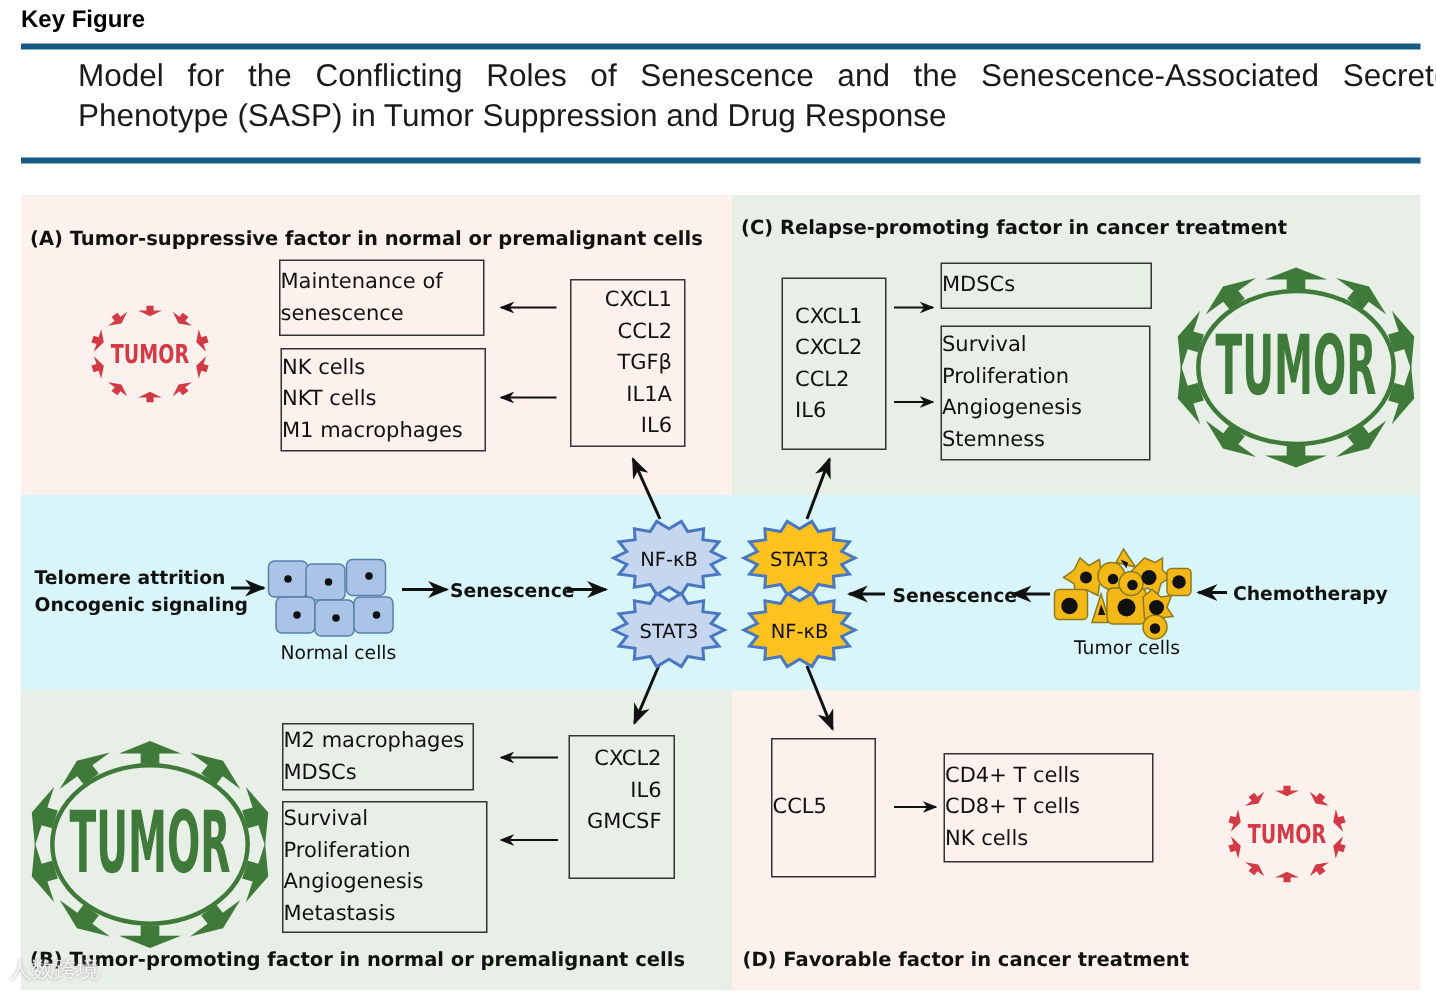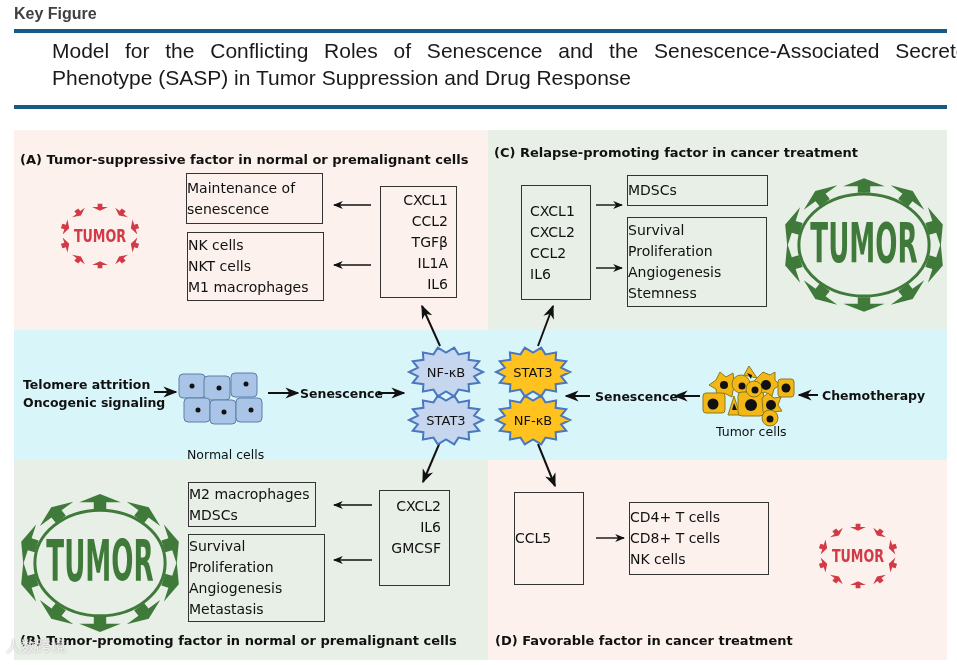--- a/index.html
+++ b/index.html
@@ -1,18 +1,18 @@
 <!DOCTYPE html>
 <html><head>
 <meta charset="utf-8">
 <style>
   html,body{margin:0;padding:0;background:#ffffff;}
   body{width:957px;height:665px;position:relative;overflow:hidden;font-family:"Liberation Sans",sans-serif;color:#111;}
   .abs{position:absolute;}
-  .kf{left:14px;top:5px;font-size:16px;font-weight:bold;color:#404040;font-family:"Liberation Sans",sans-serif;}
+  .kf{left:14px;top:5px;font-size:16px;font-weight:bold;color:#000000;font-family:"Liberation Sans",sans-serif;}
   .rule{left:14px;width:933px;height:4px;background:#175a85;}
   .title{left:14px;top:37px;width:933px;font-size:21px;line-height:27px;color:#1a1a1a;text-align:justify;text-align-last:left;font-family:Liberation Sans, sans-serif;margin-left:38px;}
   .panel{position:absolute;}
   .pA{left:14px;top:130px;width:474px;height:200px;background:#fdf1ee;}
   .pC{left:488px;top:130px;width:459px;height:200px;background:#e8efe6;}
   .pMid{left:14px;top:330px;width:933px;height:130px;background:#d8f6fa;}
   .pB{left:14px;top:460px;width:474px;height:200px;background:#e8efe6;}
   .pD{left:488px;top:460px;width:459px;height:200px;background:#fdf1ee;}
   .ph{font-family:"DejaVu Sans",sans-serif;font-weight:bold;font-size:13px;color:#111;white-space:nowrap;}
   .box{position:absolute;border:1.5px solid #333;background:transparent;font-family:"DejaVu Sans",sans-serif;font-size:14px;line-height:21px;color:#111;box-sizing:border-box;display:flex;flex-direction:column;justify-content:center;}
@@ -99,21 +99,21 @@
   <span>CCL5</span>
 </div>
 <div class="box c" style="left:629px;top:502px;width:140px;height:73px">
   <span>CD4+ T cells</span>
   <span>CD8+ T cells</span>
   <span>NK cells</span>
 </div>
 
 <div class="abs lbl" style="left:23px;top:377px">Telomere attrition</div>
 <div class="abs lbl" style="left:23px;top:395px">Oncogenic signaling</div>
-<div class="abs cap" style="left:187px;top:447px">Normal cells</div>
+<div class="abs cap" style="left:187px;top:427px">Normal cells</div>
 <div class="abs lbl" style="left:300px;top:386px">Senescence</div>
 <div class="abs lbl" style="left:595px;top:389px">Senescence</div>
 <div class="abs cap" style="left:716px;top:424px">Tumor cells</div>
 <div class="abs lbl" style="left:822px;top:388px">Chemotherapy</div>
 
 <svg width="957" height="665" viewBox="0 0 957 665">
   <defs>
     <marker id="ah" viewBox="0 0 10 10" refX="9" refY="5" markerWidth="7" markerHeight="7" orient="auto-start-reverse">
       <path d="M0,1 L10,5 L0,9 L3,5 z" fill="#111"></path>
     </marker>

